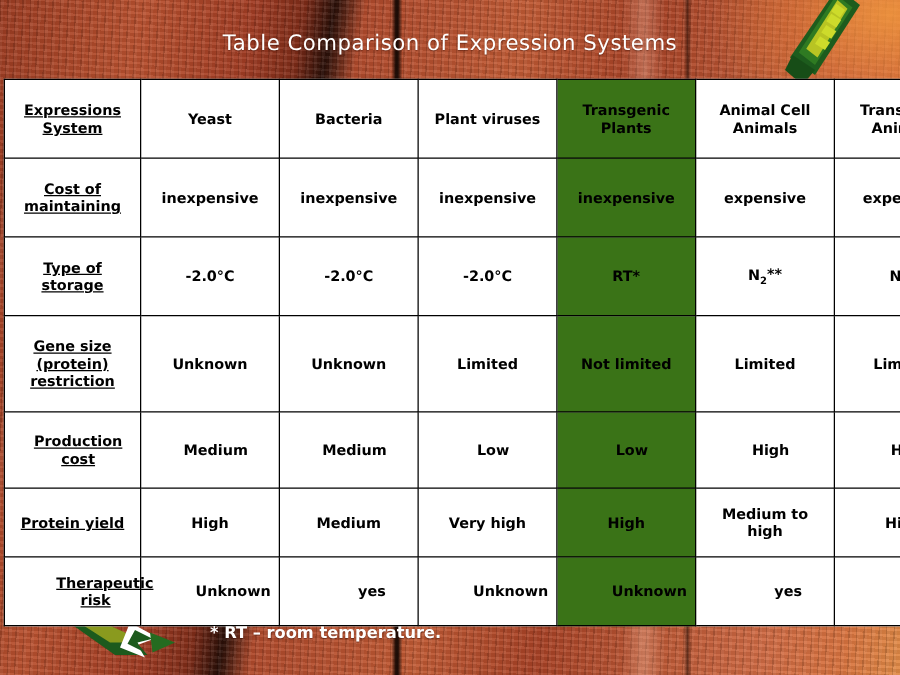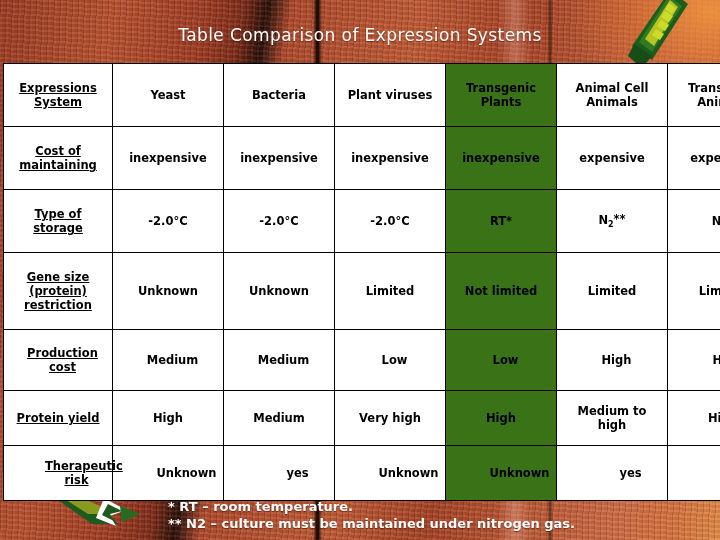--- a/index.html
+++ b/index.html
@@ -312,16 +312,15 @@
           <td class="col hl">Unknown</td>
           <td class="col">yes</td>
           <td class="col">yes</td>
         </tr>
       </tbody>
     </table>
   </div>
 
   <div class="footnotes">
     <div>* RT – room temperature.</div>
-    <div>** N2 – culture must be maintained under nitrogen gas.</div>
   </div>
 
 </div>
 
 </body></html>

